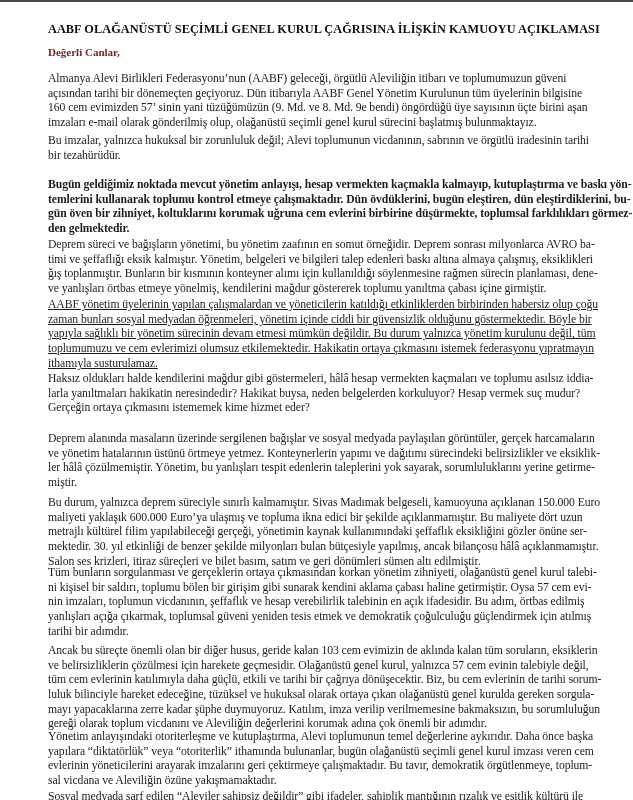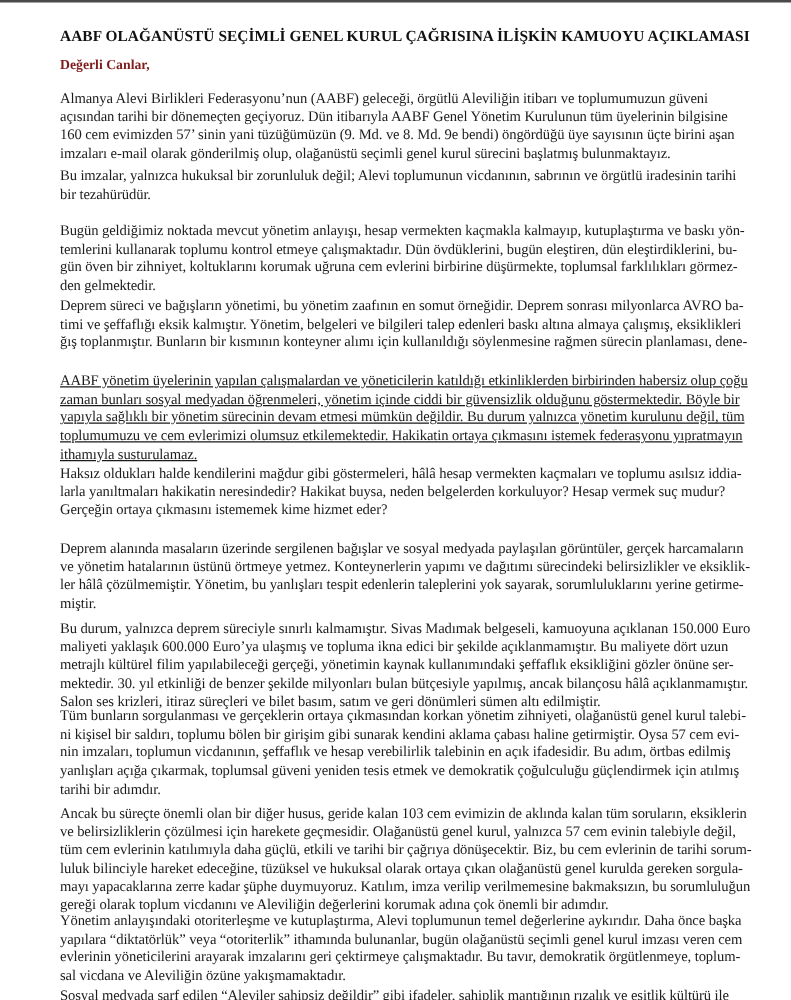--- a/index.html
+++ b/index.html
@@ -40,30 +40,31 @@
       <div class="para" style="top: 72px;">
         <span class="line">Almanya Alevi Birlikleri Federasyonu’nun (AABF) geleceği, örgütlü Aleviliğin itibarı ve toplumumuzun güveni</span>
         <span class="line">açısından tarihi bir dönemeçten geçiyoruz. Dün itibarıyla AABF Genel Yönetim Kurulunun tüm üyelerinin bilgisine</span>
         <span class="line">160 cem evimizden 57’ sinin yani tüzüğümüzün (9. Md.  ve 8. Md.  9e bendi) öngördüğü üye sayısının üçte birini aşan</span>
         <span class="line">imzaları e-mail olarak gönderilmiş olup, olağanüstü seçimli genel kurul sürecini başlatmış bulunmaktayız.</span>
       </div>
       <div class="para" style="top: 134px;">
         <span class="line">Bu imzalar, yalnızca hukuksal bir zorunluluk değil; Alevi toplumunun vicdanının, sabrının ve örgütlü iradesinin tarihi</span>
         <span class="line">bir tezahürüdür.</span>
       </div>
-      <div class="para" style="top: 178px;">
+      <div class="para" style="top: 178px; font-weight: bold;">
         <span class="line">Bugün geldiğimiz noktada mevcut yönetim anlayışı, hesap vermekten kaçmakla kalmayıp, kutuplaştırma ve baskı yön-</span>
         <span class="line">temlerini kullanarak toplumu kontrol etmeye çalışmaktadır. Dün övdüklerini, bugün eleştiren, dün eleştirdiklerini, bu-</span>
         <span class="line">gün öven bir zihniyet, koltuklarını korumak uğruna cem evlerini birbirine düşürmekte, toplumsal farklılıkları görmez-</span>
         <span class="line">den gelmektedir.</span>
       </div>
       <div class="para" style="top: 238px;">
         <span class="line">Deprem süreci ve bağışların yönetimi, bu yönetim zaafının en somut örneğidir. Deprem sonrası milyonlarca AVRO ba-</span>
         <span class="line">timi ve şeffaflığı eksik kalmıştır. Yönetim, belgeleri ve bilgileri talep edenleri baskı altına almaya çalışmış, eksiklikleri</span>
         <span class="line">ğış toplanmıştır. Bunların bir kısmının konteyner alımı için kullanıldığı söylenmesine rağmen sürecin planlaması, dene-</span>
+        <span class="line">ve yanlışları örtbas etmeye yönelmiş, kendilerini mağdur göstererek toplumu yanıltma çabası içine girmiştir.</span>
       </div>
       <div class="para" style="top: 298px; text-decoration: underline;">
         <span class="line">AABF yönetim üyelerinin yapılan çalışmalardan ve yöneticilerin katıldığı etkinliklerden birbirinden habersiz olup çoğu</span>
         <span class="line">zaman bunları sosyal medyadan öğrenmeleri, yönetim içinde ciddi bir güvensizlik olduğunu göstermektedir. Böyle bir</span>
         <span class="line">yapıyla sağlıklı bir yönetim sürecinin devam etmesi mümkün değildir. Bu durum yalnızca yönetim kurulunu değil, tüm</span>
         <span class="line">toplumumuzu ve cem evlerimizi olumsuz etkilemektedir. Hakikatin ortaya çıkmasını istemek federasyonu yıpratmayın</span>
         <span class="line">ithamıyla susturulamaz.</span>
       </div>
       <div class="para" style="top: 372px;">
         <span class="line">Haksız oldukları halde kendilerini mağdur gibi göstermeleri, hâlâ hesap vermekten kaçmaları ve toplumu asılsız iddia-</span>

